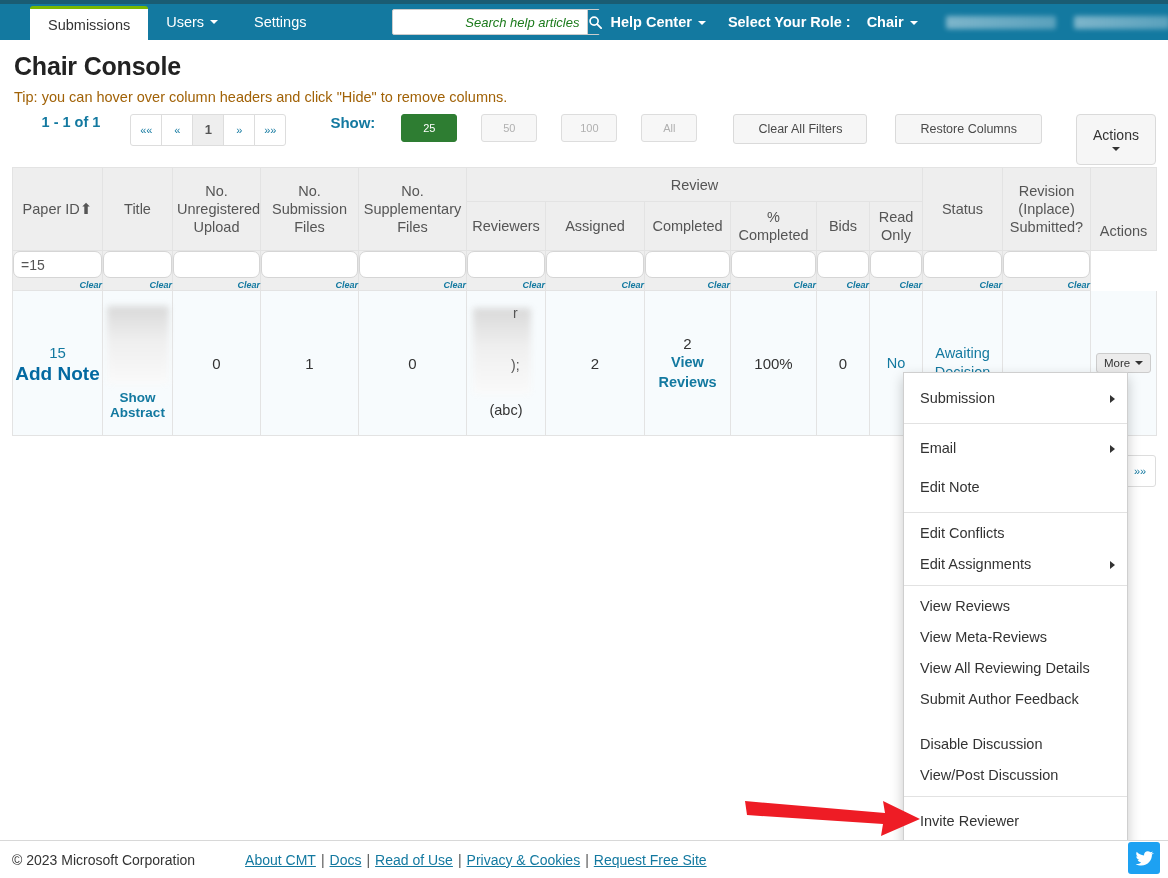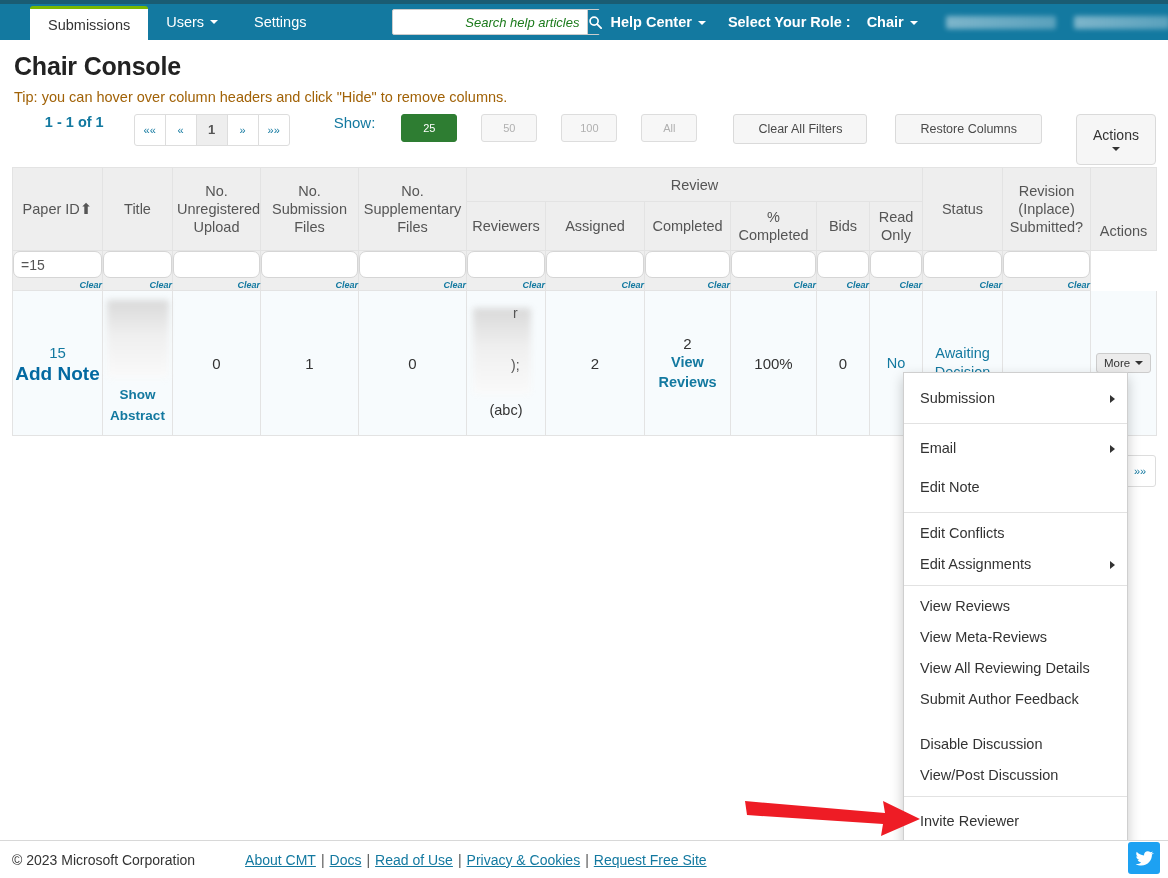--- a/index.html
+++ b/index.html
@@ -140,21 +140,21 @@
     color: #1379a0;
     font-size: 11px;
     display: flex; align-items: center; justify-content: center;
     margin-left: -1px;
     cursor: pointer;
   }
   .pg:first-child { margin-left: 0; border-radius: 3px 0 0 3px; }
   .pg:last-child { border-radius: 0 3px 3px 0; }
   .pg.current { background: #eeeeee; color: #555555; font-size: 13px; font-weight: bold; }
   .show-lbl {
-    color: #1379a0; font-size: 15px; font-weight: normal;
+    color: #1379a0; font-size: 15px; font-weight: bold;
     margin: 0 10px 0 28px;
   }
   .sz {
     width: 56px; height: 28px;
     border: 1px solid #dddddd;
     border-radius: 3px;
     background: #f7f7f7;
     color: #b0b0b0;
     font-size: 11px;
     display: flex; align-items: center; justify-content: center;
@@ -258,21 +258,21 @@
     background: linear-gradient(180deg,#d9d9d9,#efefef 45%,#fafafa);
     filter: blur(3px);
     border-radius: 2px;
   }
   .blurblock.wide { width: 58px; height: 86px; margin: 0 0 0 6px; }
   .showabs {
     margin-top: 6px;
     font-size: 13.5px;
     font-weight: bold;
     color: #1379a0;
-    line-height: 21px;
+    line-height: 15px;
   }
   .titlecell { padding: 8px 4px 6px 4px; text-align: center; }
   .revcell { position: relative; padding: 6px 4px; text-align: left; }
   .revcell .tail { position: absolute; left: 46px; top: 14px; color:#555; font-size: 14px;}
   .revcell .tail2 { position: absolute; left: 44px; top: 66px; color:#555; font-size: 14px;}
   .abc { margin-top: 8px; text-align: center; color: #333; font-size: 14.5px; }
   .vr { color: #1379a0; font-size: 14.5px; line-height: 20px; font-weight: bold; }
   .statuslink { color: #1379a0; font-size: 14.5px; line-height: 19px; }
   .more-btn {
     display: inline-flex; align-items: center; gap: 5px;

